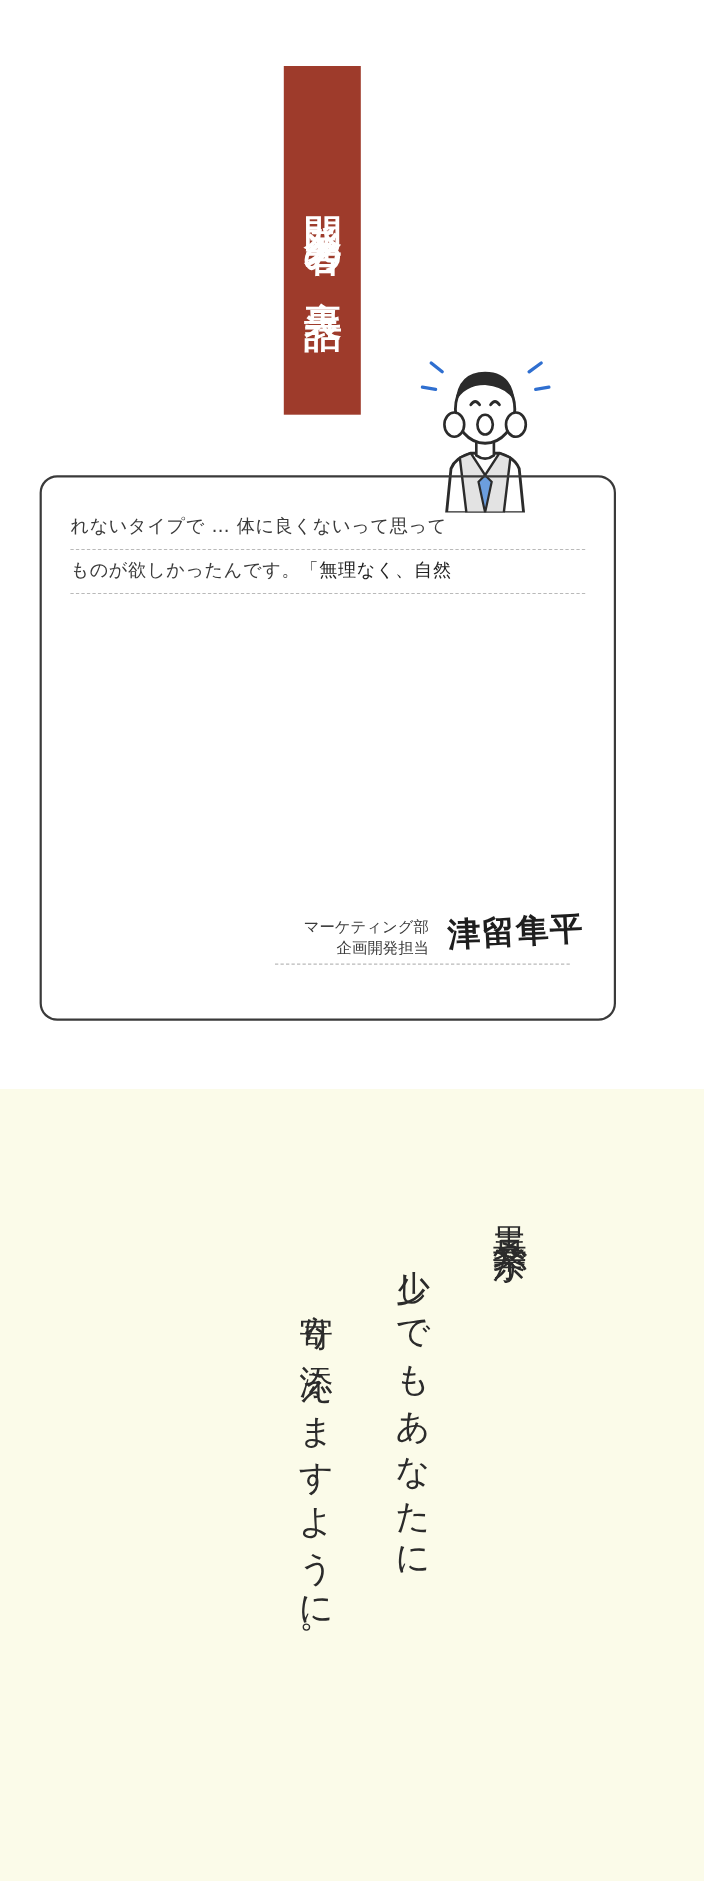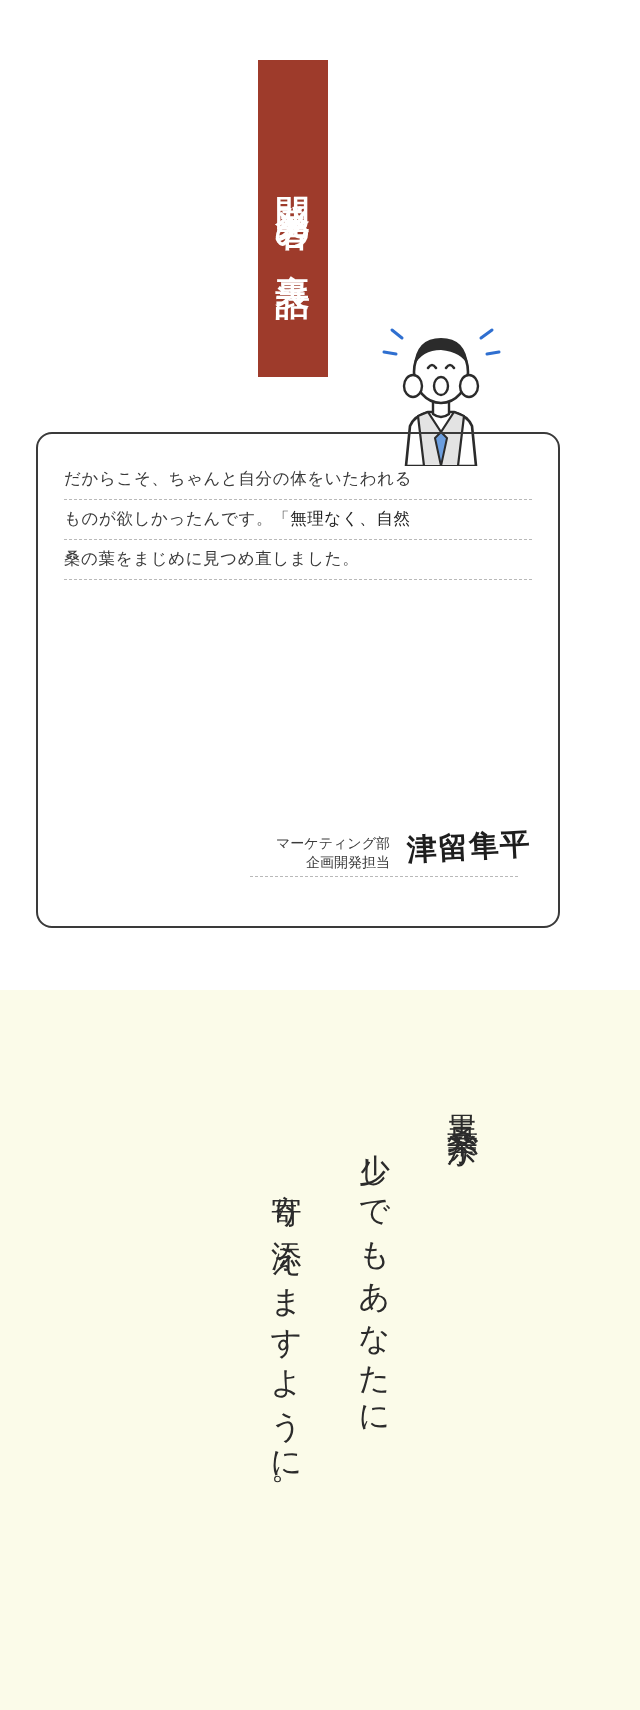--- a/index.html
+++ b/index.html
@@ -196,23 +196,22 @@
 
       <ellipse cx="75" cy="70" rx="7" ry="9" fill="#ffffff" stroke="#2b2b2b" stroke-width="2.4"></ellipse>
 
       <ellipse cx="47" cy="70" rx="9" ry="11" fill="#ffffff" stroke="#2b2b2b" stroke-width="2.4"></ellipse>
       <ellipse cx="103" cy="70" rx="9" ry="11" fill="#ffffff" stroke="#2b2b2b" stroke-width="2.4"></ellipse>
     </svg>
   </div>
 
   <div class="comment-box">
     <div class="comment-lines">
-      <div class="cline">だからこそ、ちゃんと自分の体をいたわれる</div>
+      <div class="cline">れないタイプで … 体に良くないって思って</div>
       <div class="cline"><span>ものが欲しかったんです。「</span><b>無理なく、自然</b></div>
-      <div class="cline">桑の葉をまじめに見つめ直しました。</div>
     </div>
 
     <div class="sign-area">
       <div class="sign-role">
         <div>マーケティング部</div>
         <div>企画開発担当</div>
       </div>
       <div class="sign-underline"></div>
       <div class="sign-name">津留隼平</div>
     </div>

